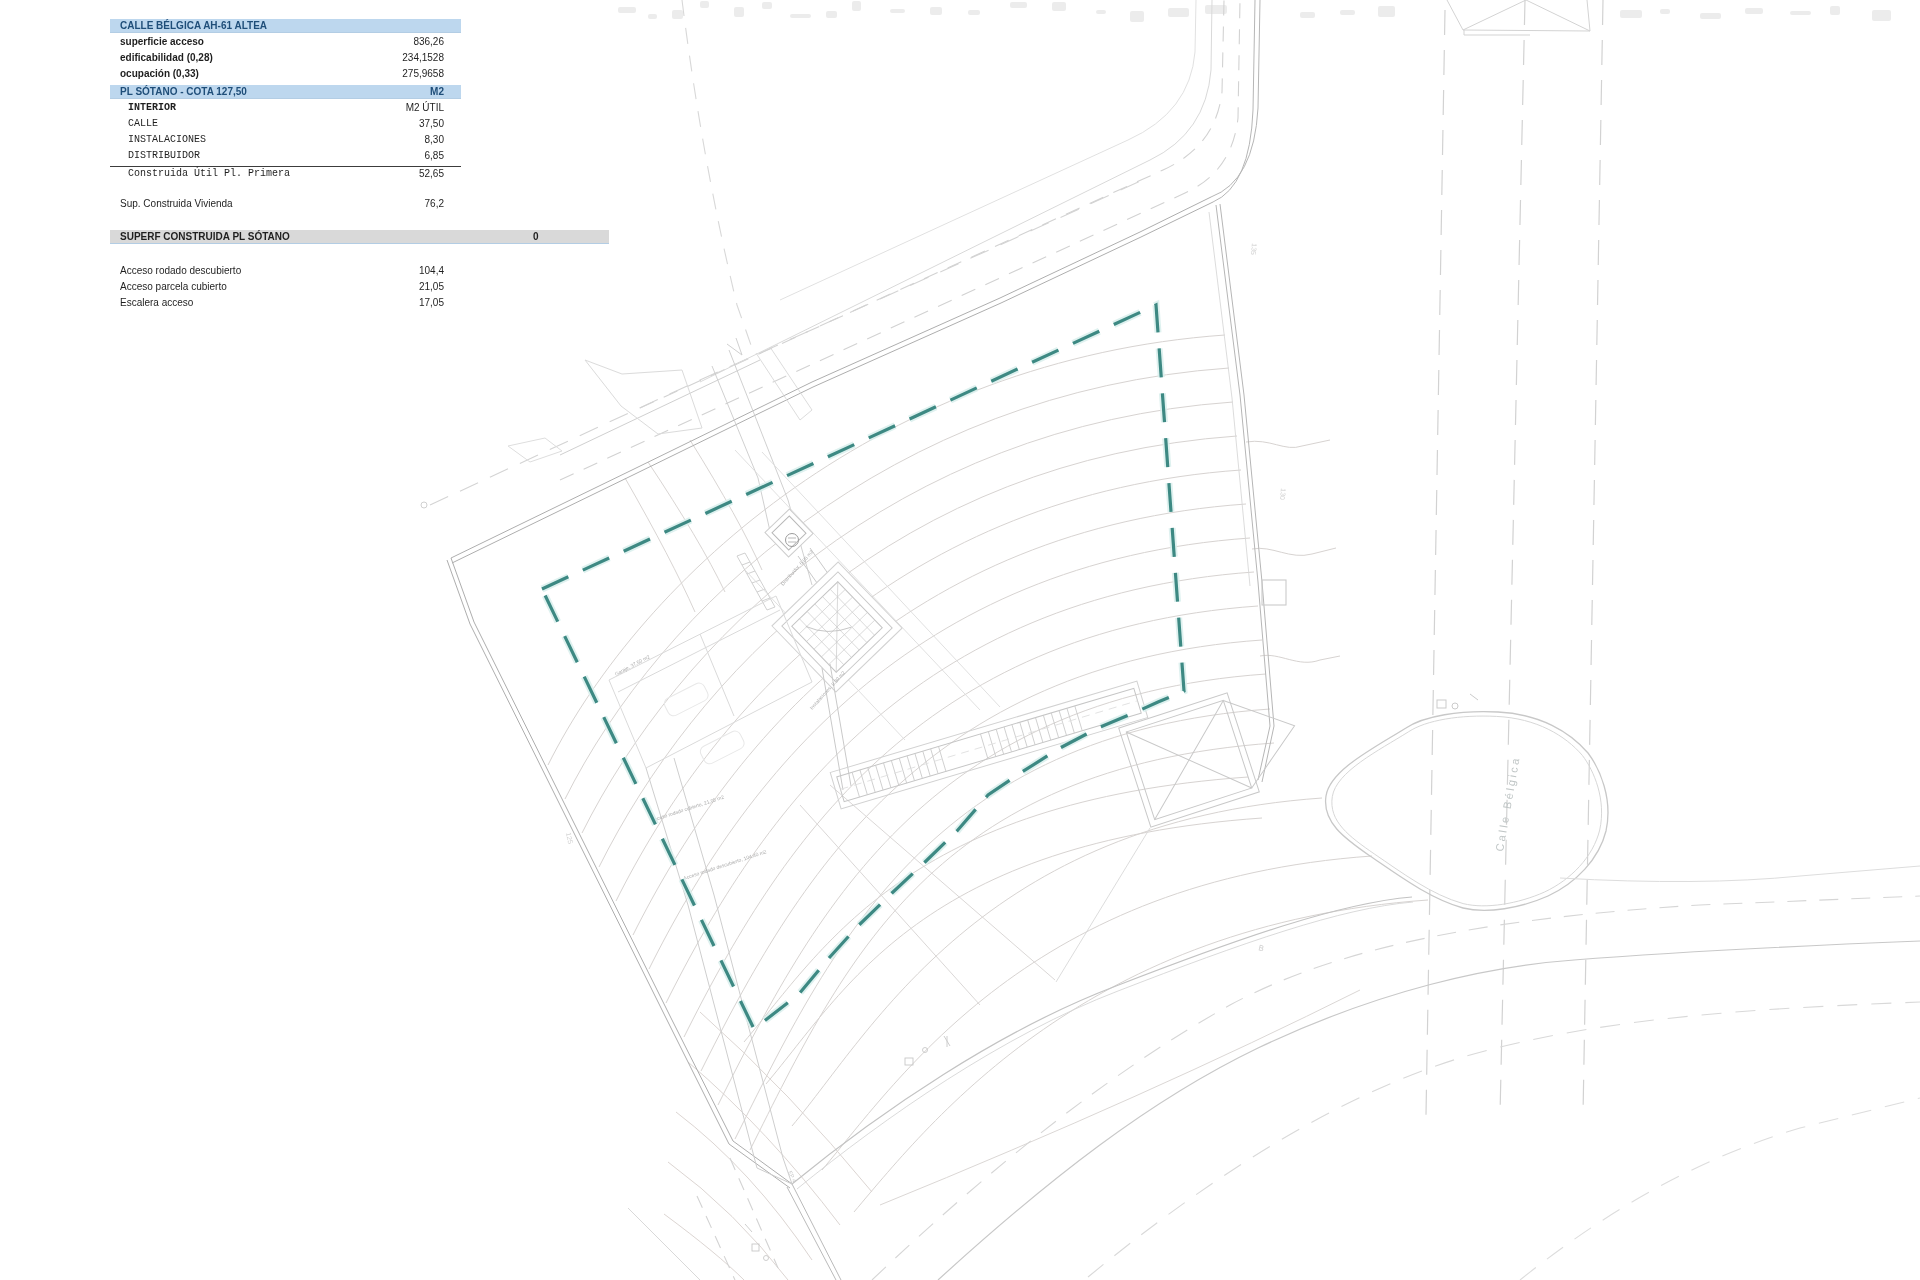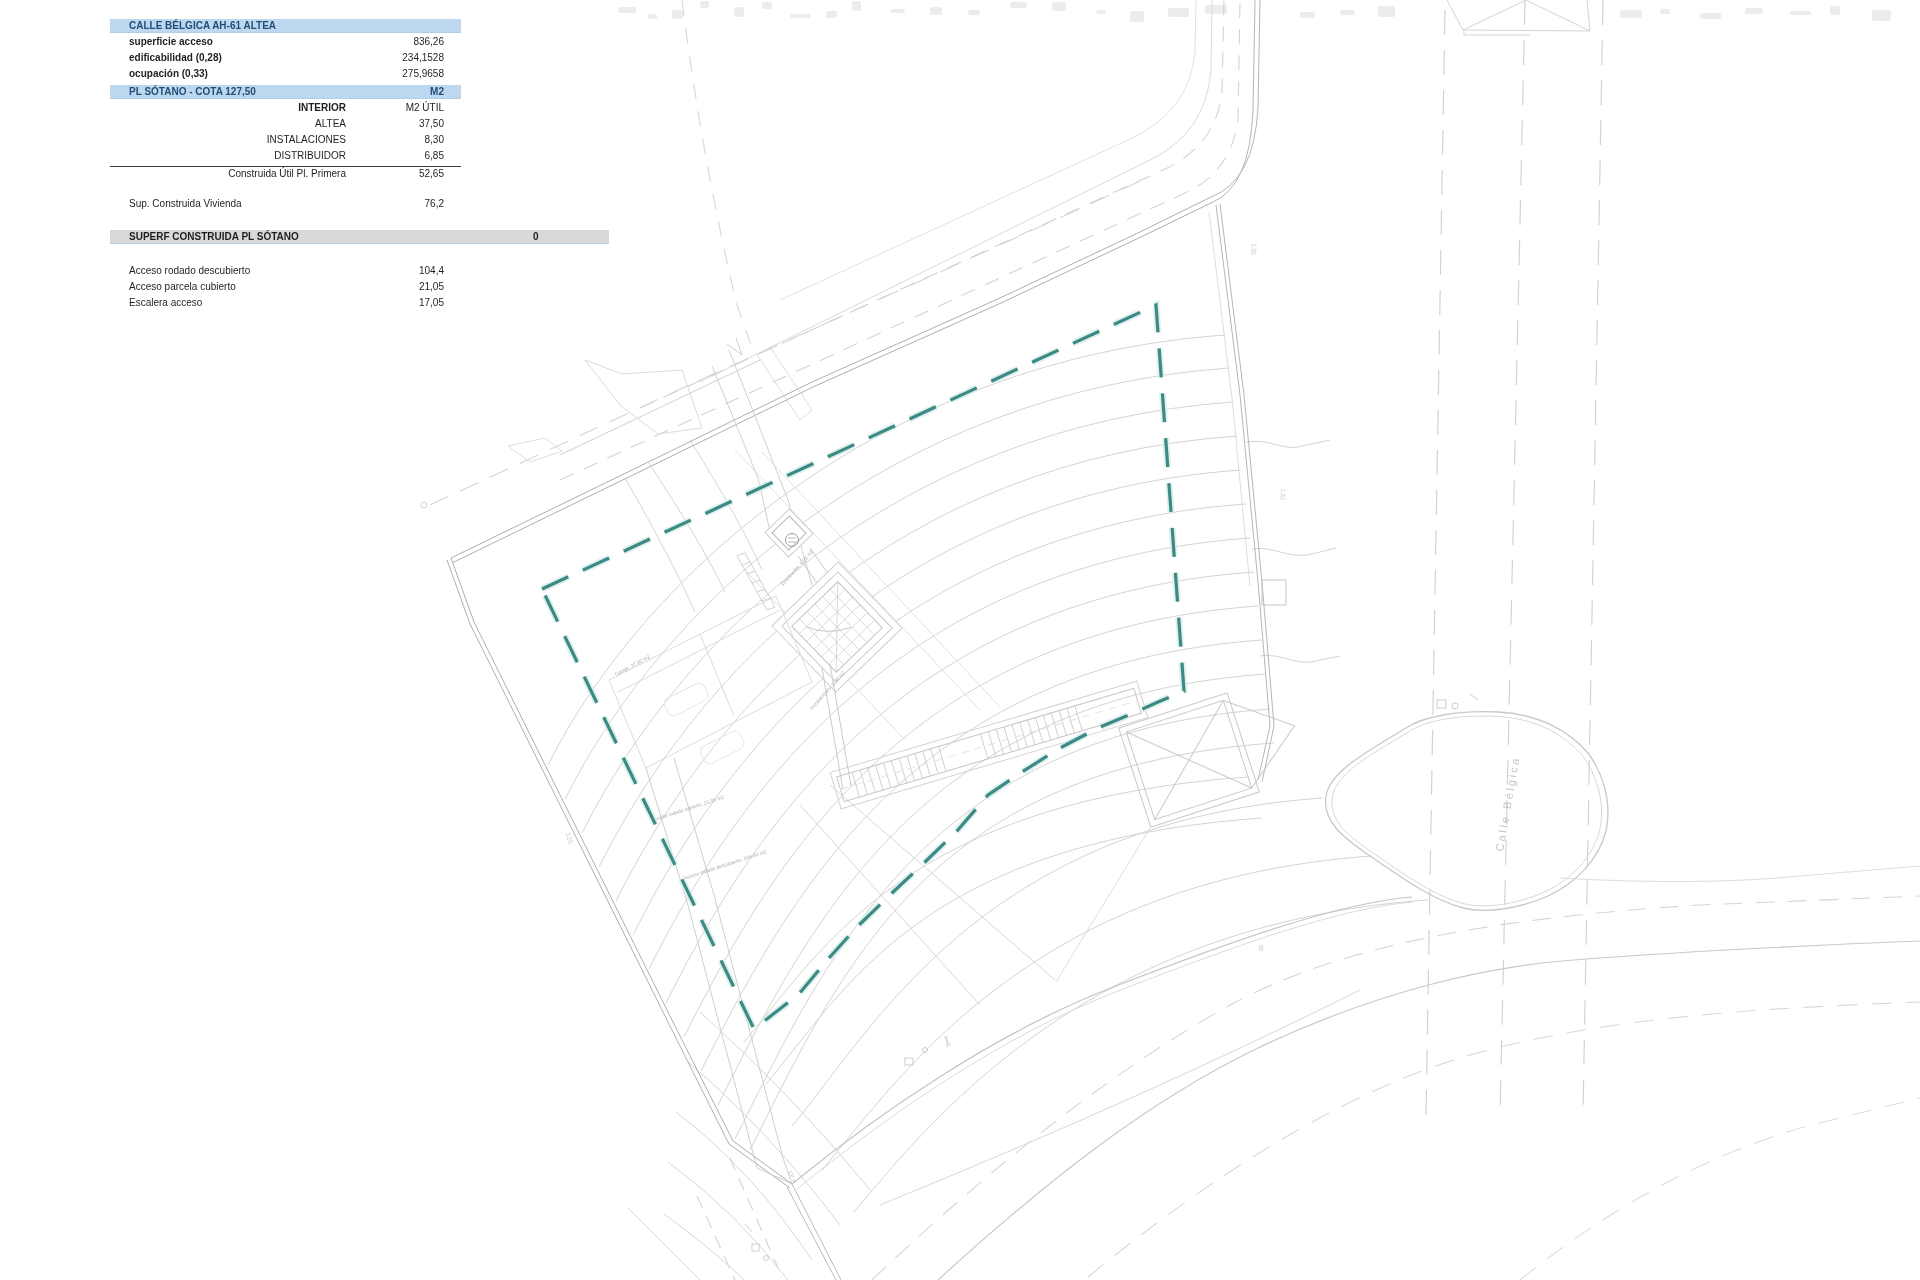--- a/index.html
+++ b/index.html
@@ -1,19 +1,19 @@
 <!DOCTYPE html>
 <html><head>
 <meta charset="utf-8">
 <style>
   html,body{margin:0;padding:0;background:#ffffff;width:1920px;height:1280px;overflow:hidden;}
   body{font-family:"Liberation Sans", sans-serif;position:relative;}
   .row{position:absolute;height:16px;font-size:10px;white-space:nowrap;color:#1f1f1f;}
-  .lab{position:absolute;left:129px;}
-  .labc{position:absolute;left:110px;width:236px;text-align:right;}
+  .lab{position:absolute;left:120px;}
+  .labc{position:absolute;left:128px;width:236px;text-align:left;font-family:Liberation Mono, monospace;}
   .val{position:absolute;left:352px;width:92px;text-align:right;}
   .b{font-weight:bold;}
   .bar{position:absolute;left:110px;background:#bdd7ee;border-bottom:1px solid #b3cde4;}
 </style>
 </head>
 <body>
 
 <div>
 
   <div class="bar" style="top:19px;width:351px;height:13px;"></div>
@@ -43,21 +43,21 @@
       <span class="lab">PL SÓTANO - COTA 127,50</span>
       <span class="val">M2</span>
     </div>
 
   <div class="row" style="top:102px;">
       <span class="labc b">INTERIOR</span>
       <span class="val">M2 ÚTIL</span>
     </div>
 
   <div class="row" style="top:118px;">
-      <span class="labc">ALTEA</span>
+      <span class="labc">CALLE</span>
       <span class="val">37,50</span>
     </div>
 
   <div class="row" style="top:134px;">
       <span class="labc">INSTALACIONES</span>
       <span class="val">8,30</span>
     </div>
 
   <div class="row" style="top:150px;">
       <span class="labc">DISTRIBUIDOR</span>

